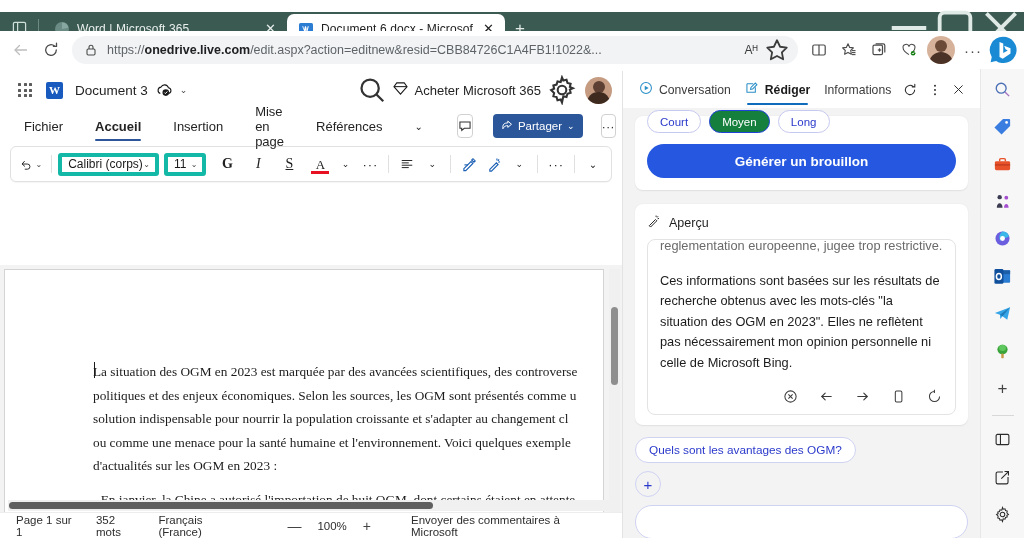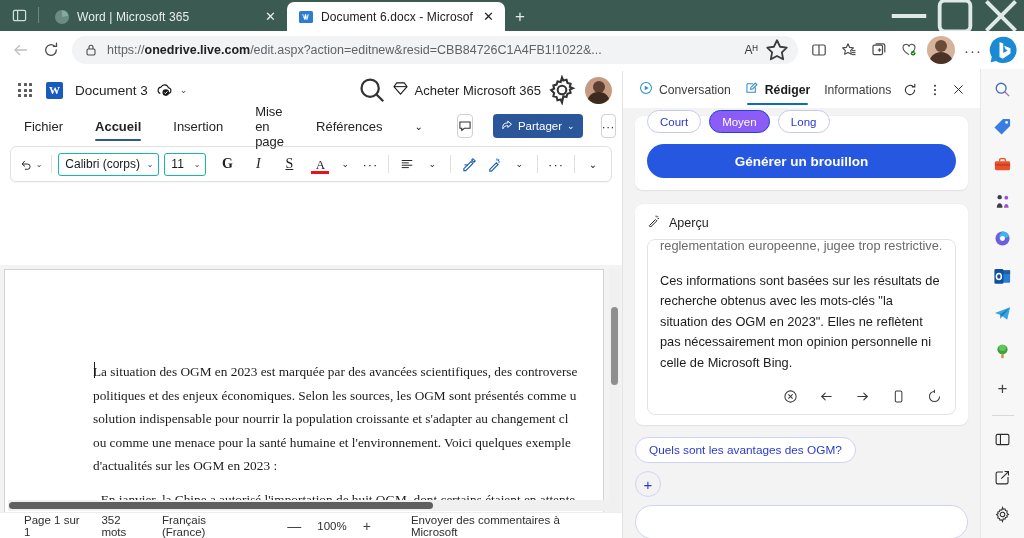--- a/index.html
+++ b/index.html
@@ -6,21 +6,21 @@
   html, body {
     width: 1024px; height: 538px;
     overflow: hidden;
     font-family: "Liberation Sans", sans-serif;
     background: #ffffff;
   }
   .app { position: relative; width: 1024px; height: 538px; overflow: hidden; }
 
   
   .titlebar {
-    position: absolute; top: 0; left: 0; width: 1024px; height: 31px;
+    position: absolute; top: 12px; left: 0; width: 1024px; height: 31px;
     background: #3b5a52;
     display: flex; align-items: flex-end;
   }
   .tabstrip-btn {
     width: 38px; height: 31px; display: flex; align-items: center; justify-content: center;
     color: #cfe0da;
   }
   .tabstrip-btn svg { width: 15px; height: 15px; }
   .tab-sep { width: 1px; height: 16px; background: #6d8981; margin: 0 4px 8px 0; align-self: flex-end; }
 
@@ -126,21 +126,21 @@
   .fmtbar-wrap { padding: 5px 10px 0 10px; }
   .fmtbar {
     height: 36px; border: 1px solid #e1e1e1; border-radius: 6px; background:#fff;
     display:flex; align-items:center; padding: 0 6px; gap: 1px;
     box-shadow: 0 1px 1px rgba(0,0,0,.04);
   }
   .fb { height: 26px; min-width: 24px; display:flex; align-items:center; justify-content:center;
      border-radius:3px; color:#212121; font-size:13px; padding: 0 3px; }
   .fb .caret { font-size: 8px; color:#444; margin-left: 3px; }
   .fsep { width:1px; height:18px; background:#e0e0e0; margin: 0 5px; }
-  .selectbox { height: 23px; border:1px solid #14b8a6; border-radius:3px; display:flex;
+  .selectbox { height: 23px; border:4px solid #14b8a6; border-radius:3px; display:flex;
      align-items:center; justify-content:space-between; font-size:12px; color:#1a1a1a;
      padding: 0 5px 0 6px; }
   .selectbox.font { width: 110px; }
   .selectbox.size { width: 45px; }
   .selectbox .caret { font-size: 8px; color:#444; }
   .bold-g { font-weight:700; font-size:14px; font-family:"Liberation Serif", serif;}
   .ital-i { font-style:italic; font-size:14px; font-family:"Liberation Serif", serif;}
   .und-s { text-decoration: underline; font-size:14px; font-family:"Liberation Serif", serif;}
   .fontcolor { position:relative; padding: 0 4px; }
   .fontcolor .a { font-size:13px; font-family:"Liberation Serif", serif; line-height:1; }
@@ -171,21 +171,21 @@
     background:#8e8e8e; border-radius:4px; }
   .hscroll {
     position: absolute; left: 8px; bottom: 27px; width: 604px; height: 11px; background:#f0f0f0;
   }
   .hscroll .thumb { position:absolute; left:1px; top:2px; width:424px; height:7px;
     background:#5f5f5f; border-radius:4px; }
 
   .statusbar {
     position:absolute; left:0; bottom:0; width: 622px; height: 26px; background:#ffffff;
     border-top: 1px solid #ededed;
-    display:flex; align-items:center; font-size: 11.5px; color:#2e2e2e; padding: 0 24px; gap: 16px; margin-top: 12px;
+    display:flex; align-items:center; font-size: 11.5px; color:#2e2e2e; padding: 0 16px; gap: 16px; margin-top: 12px;
   }
   .statusbar .zoomgrp { display:flex; align-items:center; gap: 16px; margin-left: 24px; }
   .statusbar .zbtn { font-size: 14px; color:#444; }
   .statusbar .feedback { margin-left: 24px; }
 
   
   .bingpanel {
     position:absolute; top: 71px; left: 622px; width: 358px; height: 469px;
     background: #f3f3f3; border-left: 1px solid #e3e3e3;
     display:flex; flex-direction: column;
@@ -203,21 +203,21 @@
     color:#2b2b2b; }
 
   .bp-body { flex: 1 1 auto; position: relative; overflow: hidden; padding: 0 12px; }
 
   .card { background:#fff; border-radius: 8px; padding: 10px 12px 12px; margin-top: 8px;
     box-shadow: 0 .5px 1.5px rgba(0,0,0,.08); }
   .lenrow { display:flex; gap: 8px; margin-top: -16px; }
   .chip-len { border:1px solid #c6c9ef; color:#2b3acb; background:#fff; border-radius: 13px;
     height: 23px; min-width: 52px; padding: 0 12px; font-size: 11.5px;
     display:flex; align-items:center; justify-content:center; }
-  .chip-len.sel { background:#8b5cf6; border-color:#1f43d8; color:#fff; }
+  .chip-len.sel { background:#15803d; border-color:#1f43d8; color:#fff; }
   .gen-btn { margin-top: 11px; height: 34px; background: #2557e0; color:#fff;
     border-radius: 17px; font-size: 13.5px; font-weight: 700;
     display:flex; align-items:center; justify-content:center; }
 
   .apercu-card { background:#fff; border-radius:8px; margin-top: 14px; padding: 10px 12px 10px;
     box-shadow: 0 .5px 1.5px rgba(0,0,0,.08); }
   .apercu-head { display:flex; align-items:center; gap:8px; font-size:12.5px; color:#1f1f1f; }
   .preview-box { margin-top: 8px; border:1px solid #e3e3e3; border-radius: 8px;
     height: 176px; overflow: hidden; padding: 0 12px; position: relative; }
   .preview-text { font-size: 12.8px; line-height: 20.5px; color: #1c1c1c; margin-top: -4px; }

